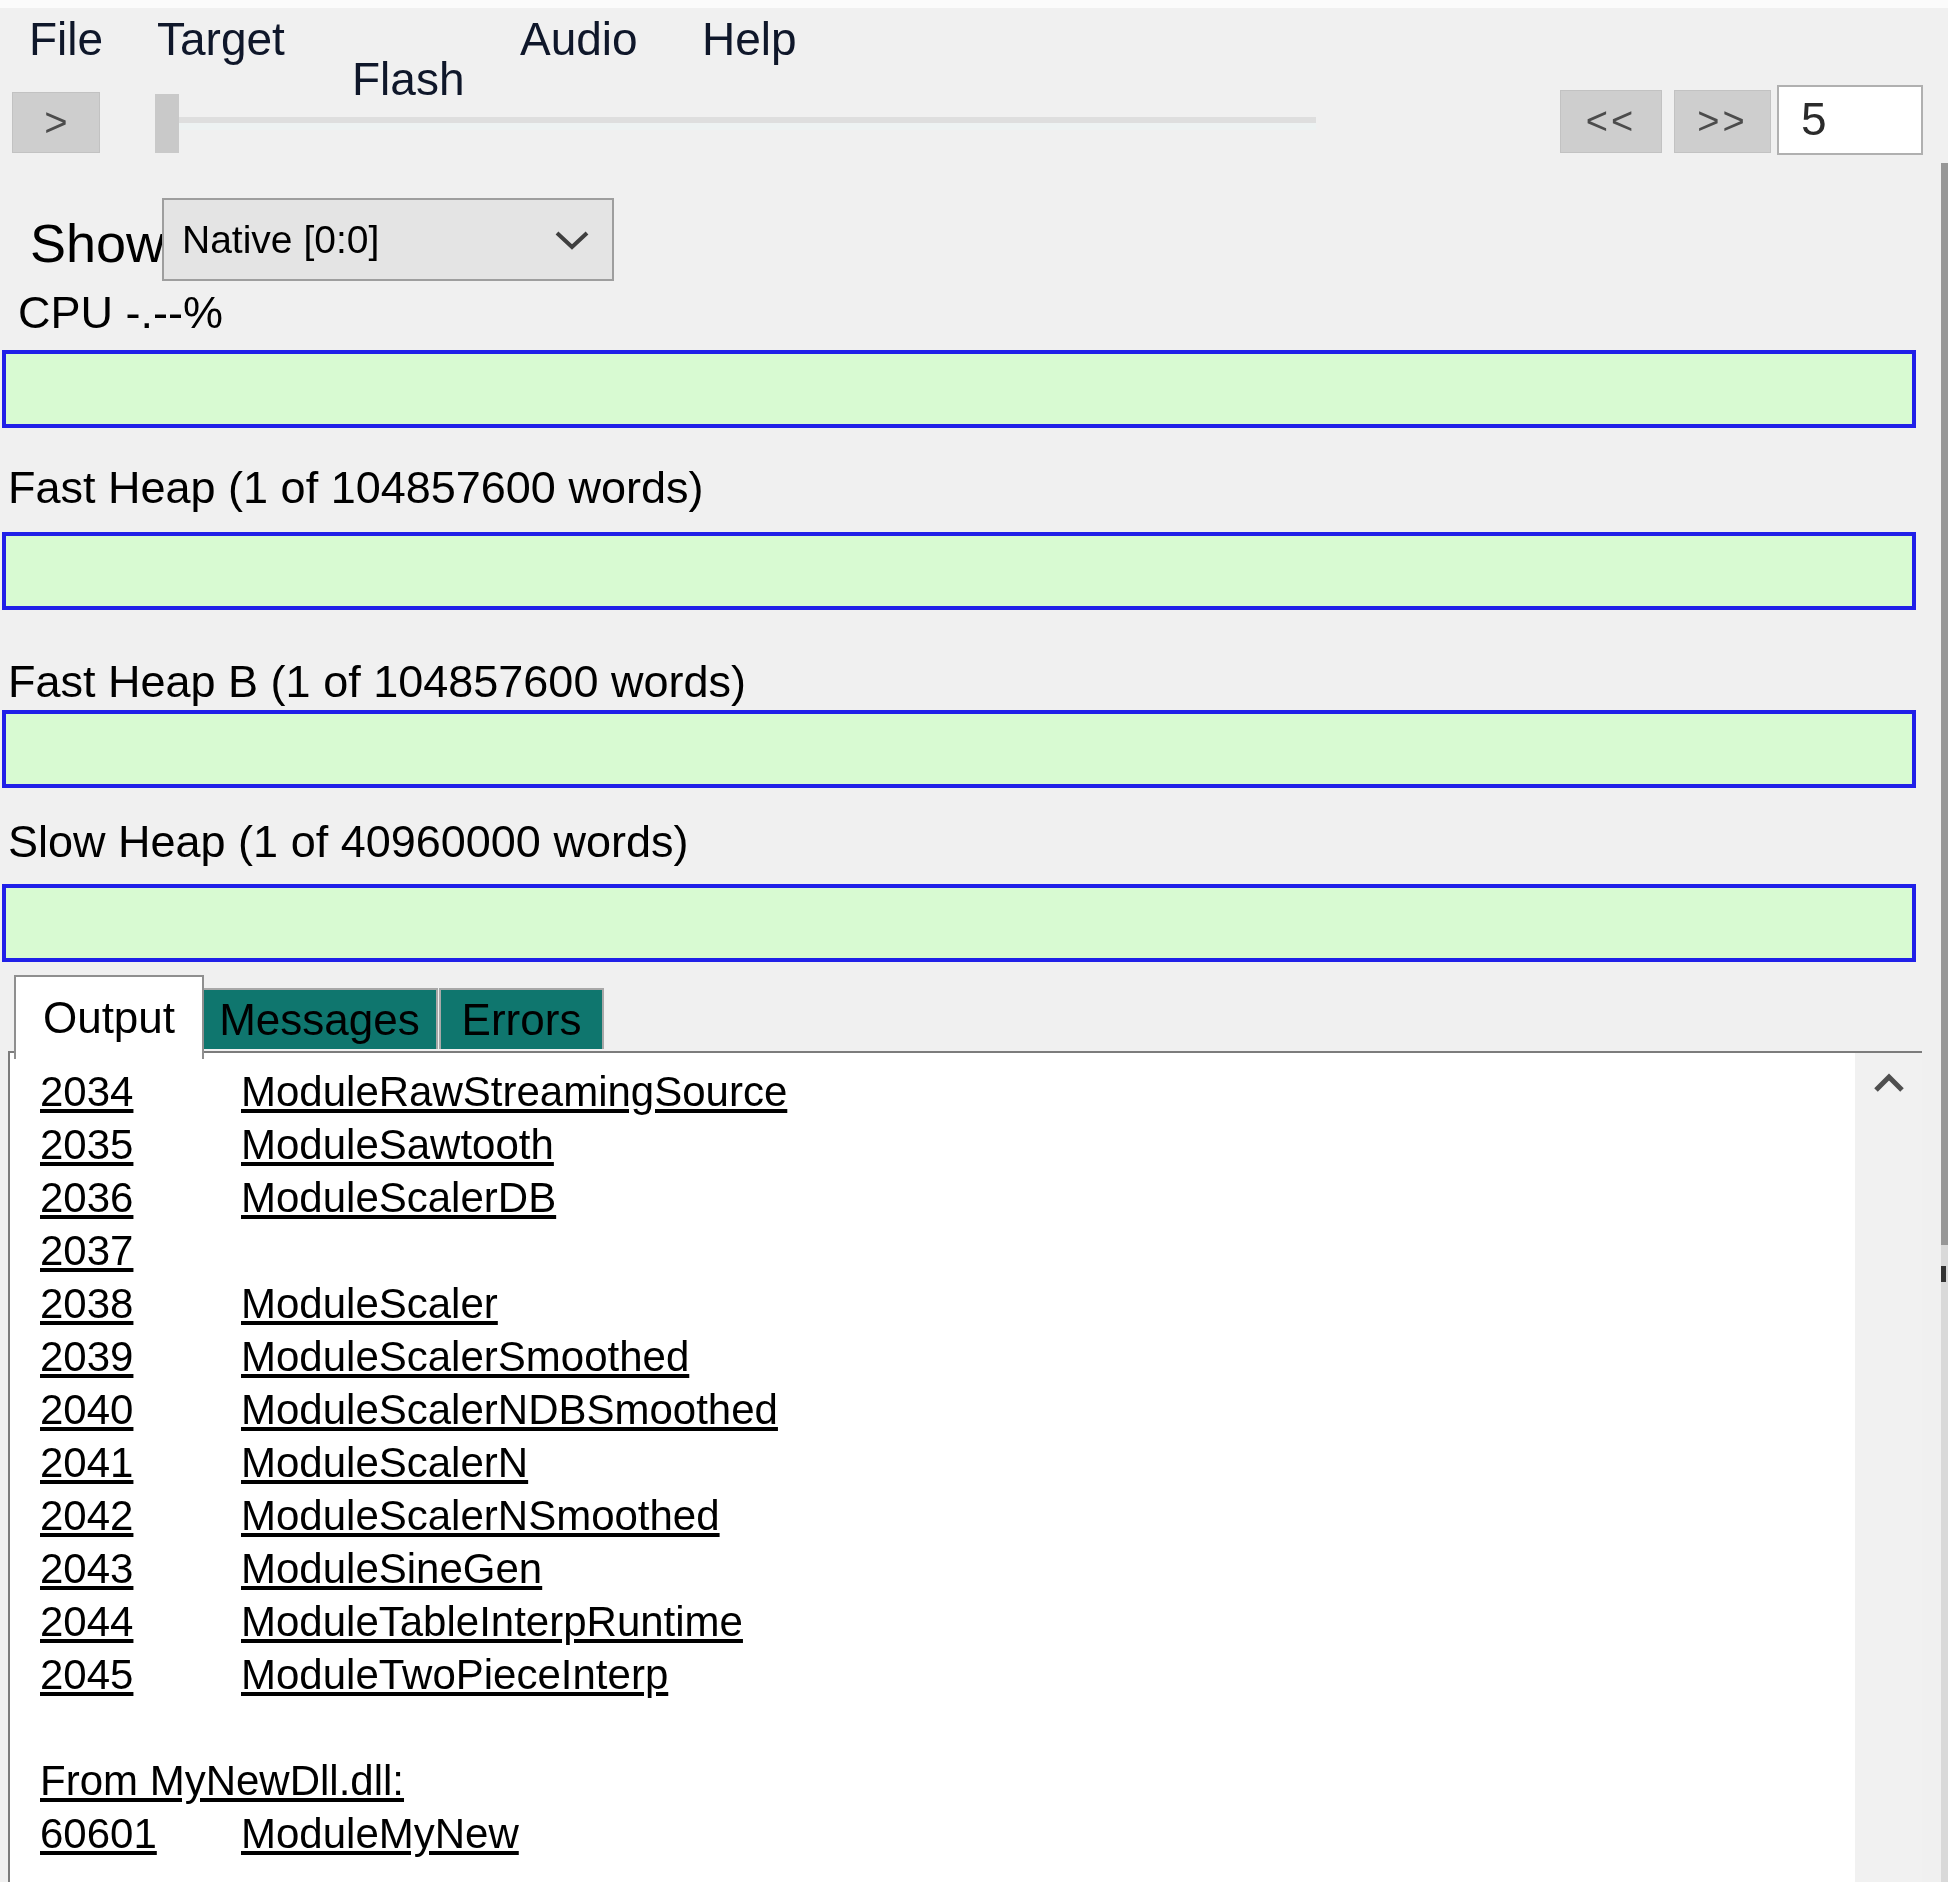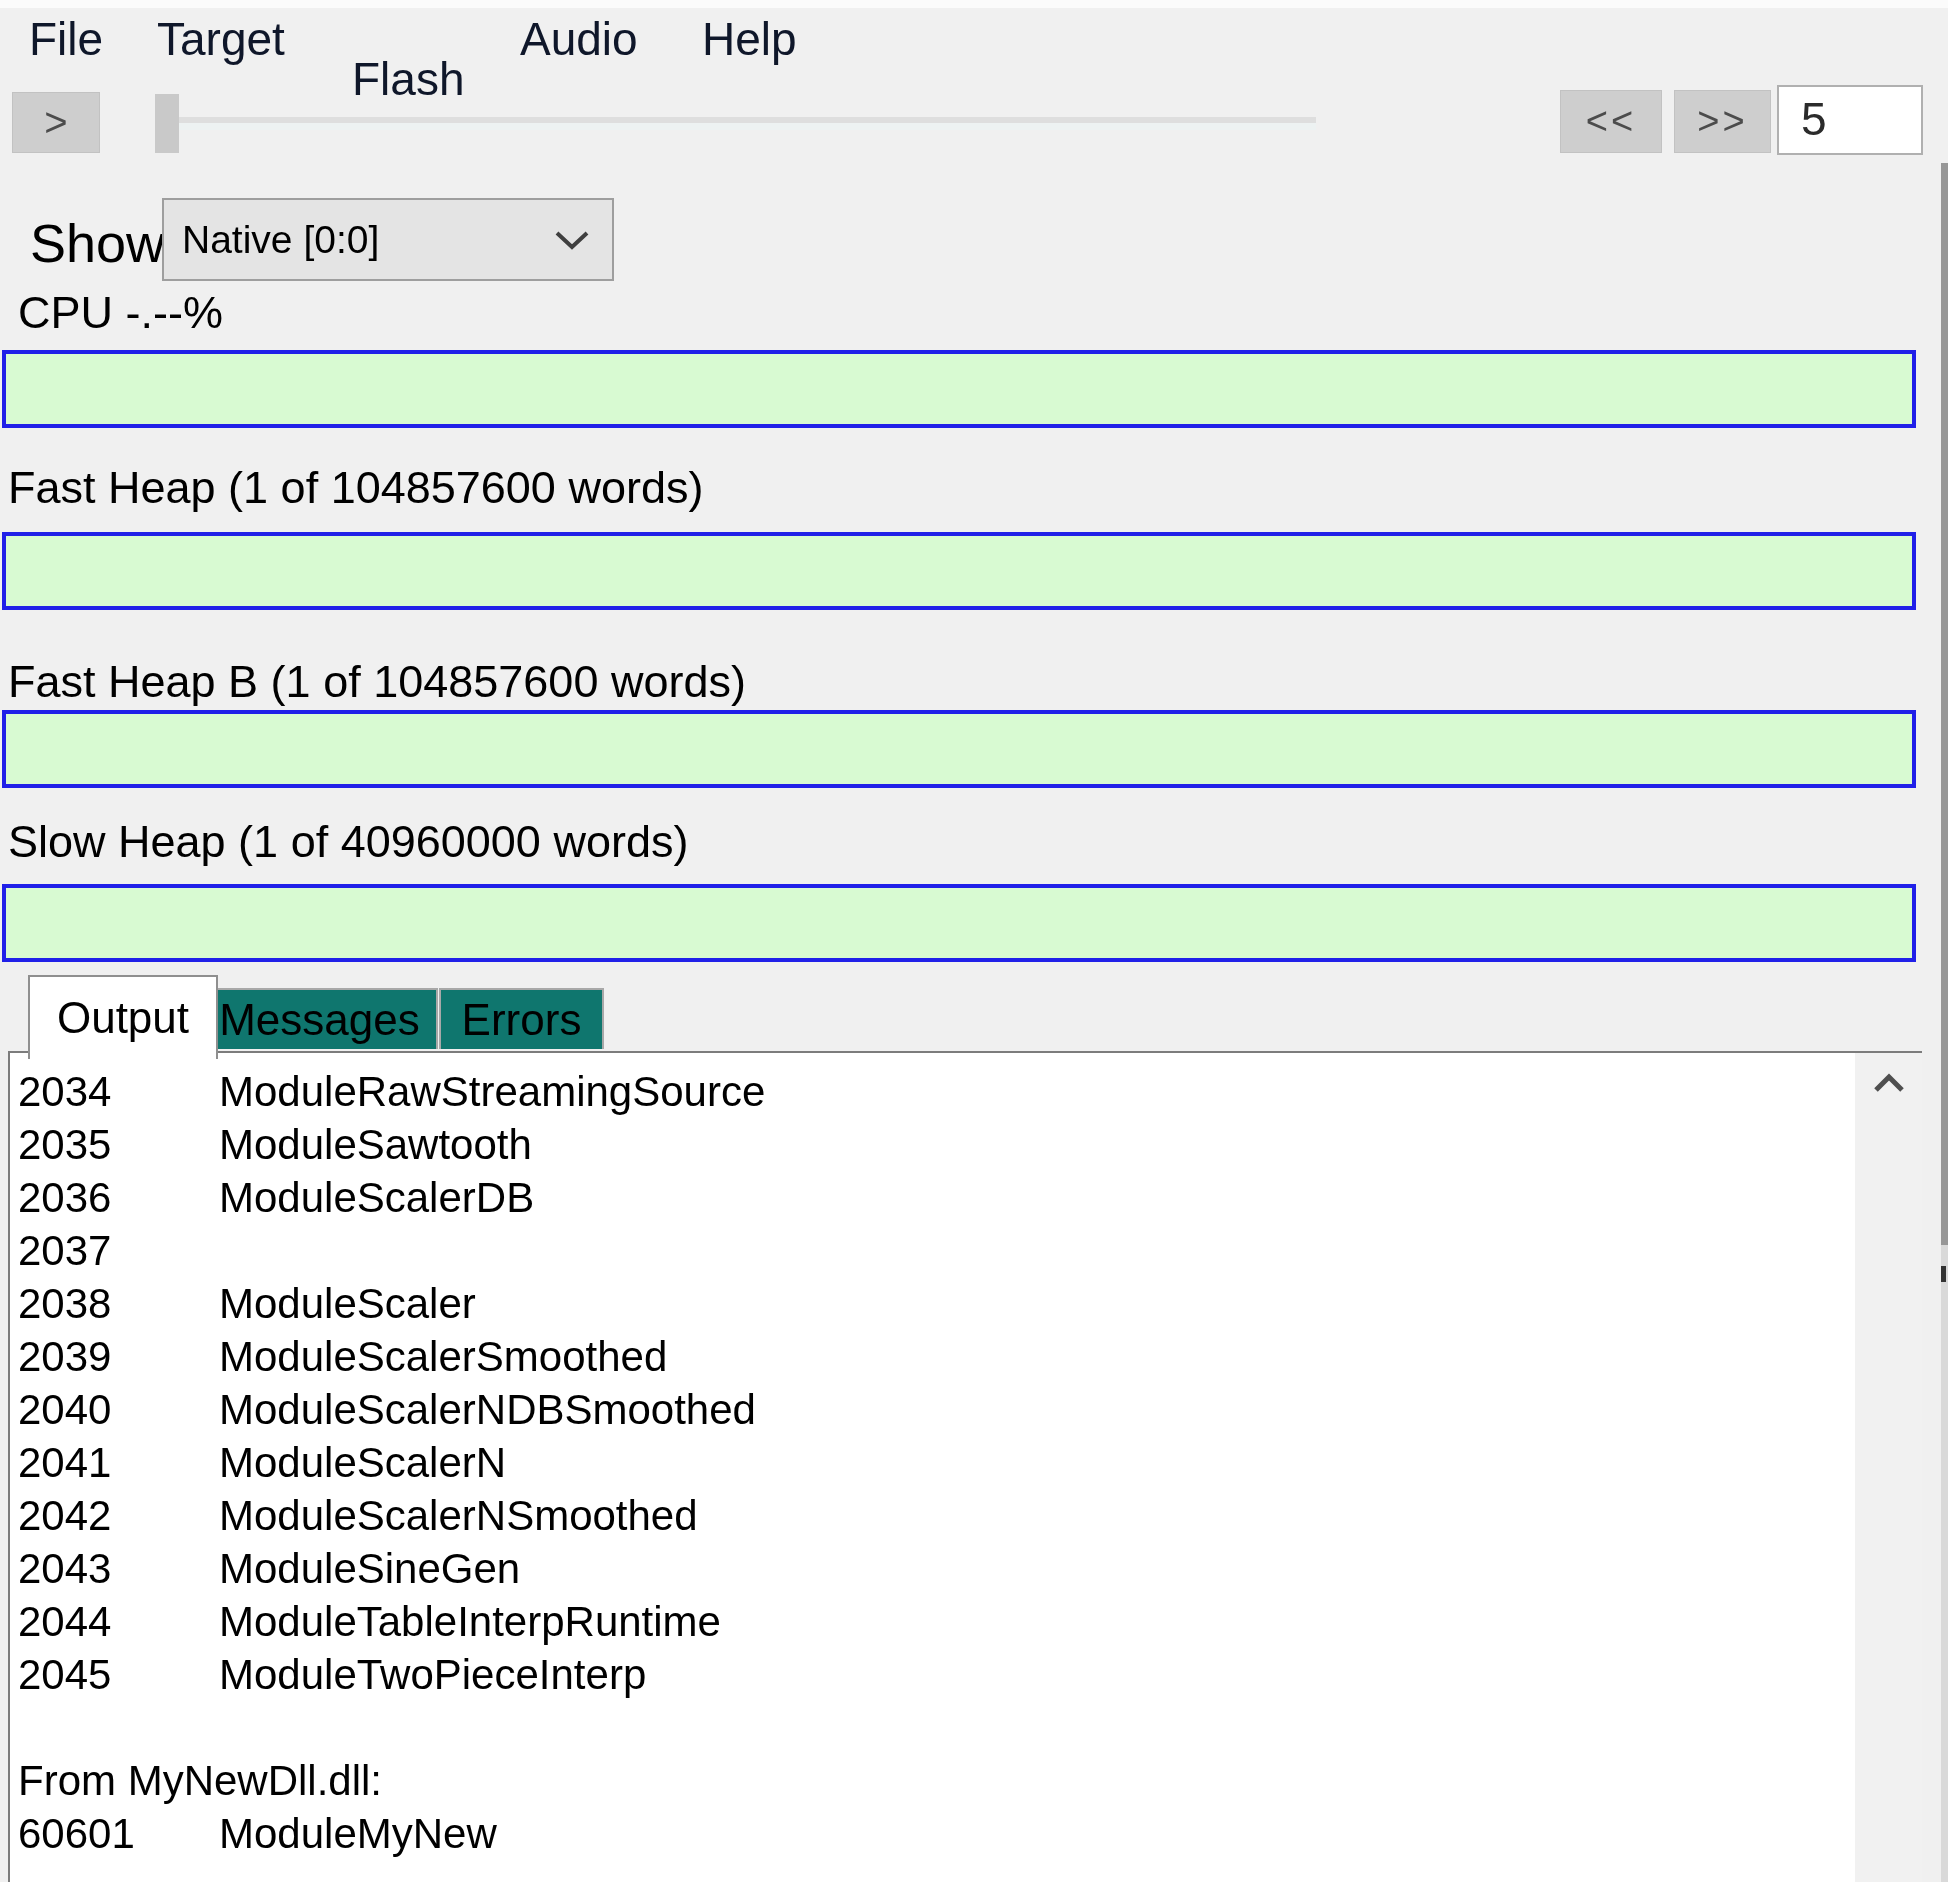--- a/index.html
+++ b/index.html
@@ -50,28 +50,28 @@
   .meter:nth-of-type(2) .m-bar{top:532px;}
   .meter:nth-of-type(3) .m-label{top:656px;text-align:right;}
   .meter:nth-of-type(3) .m-bar{top:710px;}
   .meter:nth-of-type(4) .m-label{top:816px;}
   .meter:nth-of-type(4) .m-bar{top:884px;}
 
   
   .tab{position:absolute;top:988px;height:61px;background:#0f766e;border:2px solid #a8a8a8;border-bottom:none;
     box-sizing:border-box;display:flex;align-items:center;justify-content:center;font-size:44px;z-index:2;cursor:default;}
   .tab.active{top:975px;height:84px;background:#fff;z-index:4;border-color:#8f8f8f;}
-  .tab:nth-of-type(1){left:28px;width:190px;}
+  .tab:nth-of-type(1){left:14px;width:190px;}
   .tab:nth-of-type(2){left:201px;width:237px;}
   .tab:nth-of-type(3){left:439px;width:165px;}
 
   
   .output-box{position:absolute;left:8px;top:1051px;width:1914px;height:831px;background:#fff;
     border-top:2px solid #7c7c7c;border-left:2px solid #7c7c7c;box-sizing:border-box;display:flex;z-index:1;}
-  .output-content{flex:1 1 auto;padding:12px 0 0 8px;font-size:42px;line-height:53px;overflow:hidden;}
+  .output-content{flex:1 1 auto;padding:12px 0 0 30px;font-size:42px;line-height:53px;overflow:hidden;text-decoration:underline;}
   .row{display:flex;white-space:nowrap;height:53px;}
   .c1{width:201px;flex:none;white-space:nowrap;overflow:visible;}
   .c2{white-space:nowrap;}
   .scrollbar{width:67px;flex:none;background:#f1f1f1;position:relative;}
   .sb-btn{position:absolute;top:2px;left:0;width:100%;height:60px;display:flex;align-items:center;justify-content:center;}
 
   
   .window-scrollbar{position:absolute;left:1941px;top:163px;width:7px;height:1719px;background:#d9d9d9;}
   .ws-thumb{position:absolute;top:0;left:0;width:100%;height:1082px;background:#979797;}
   .ws-tick{position:absolute;top:1103px;left:0;width:5px;height:16px;background:#333;}

